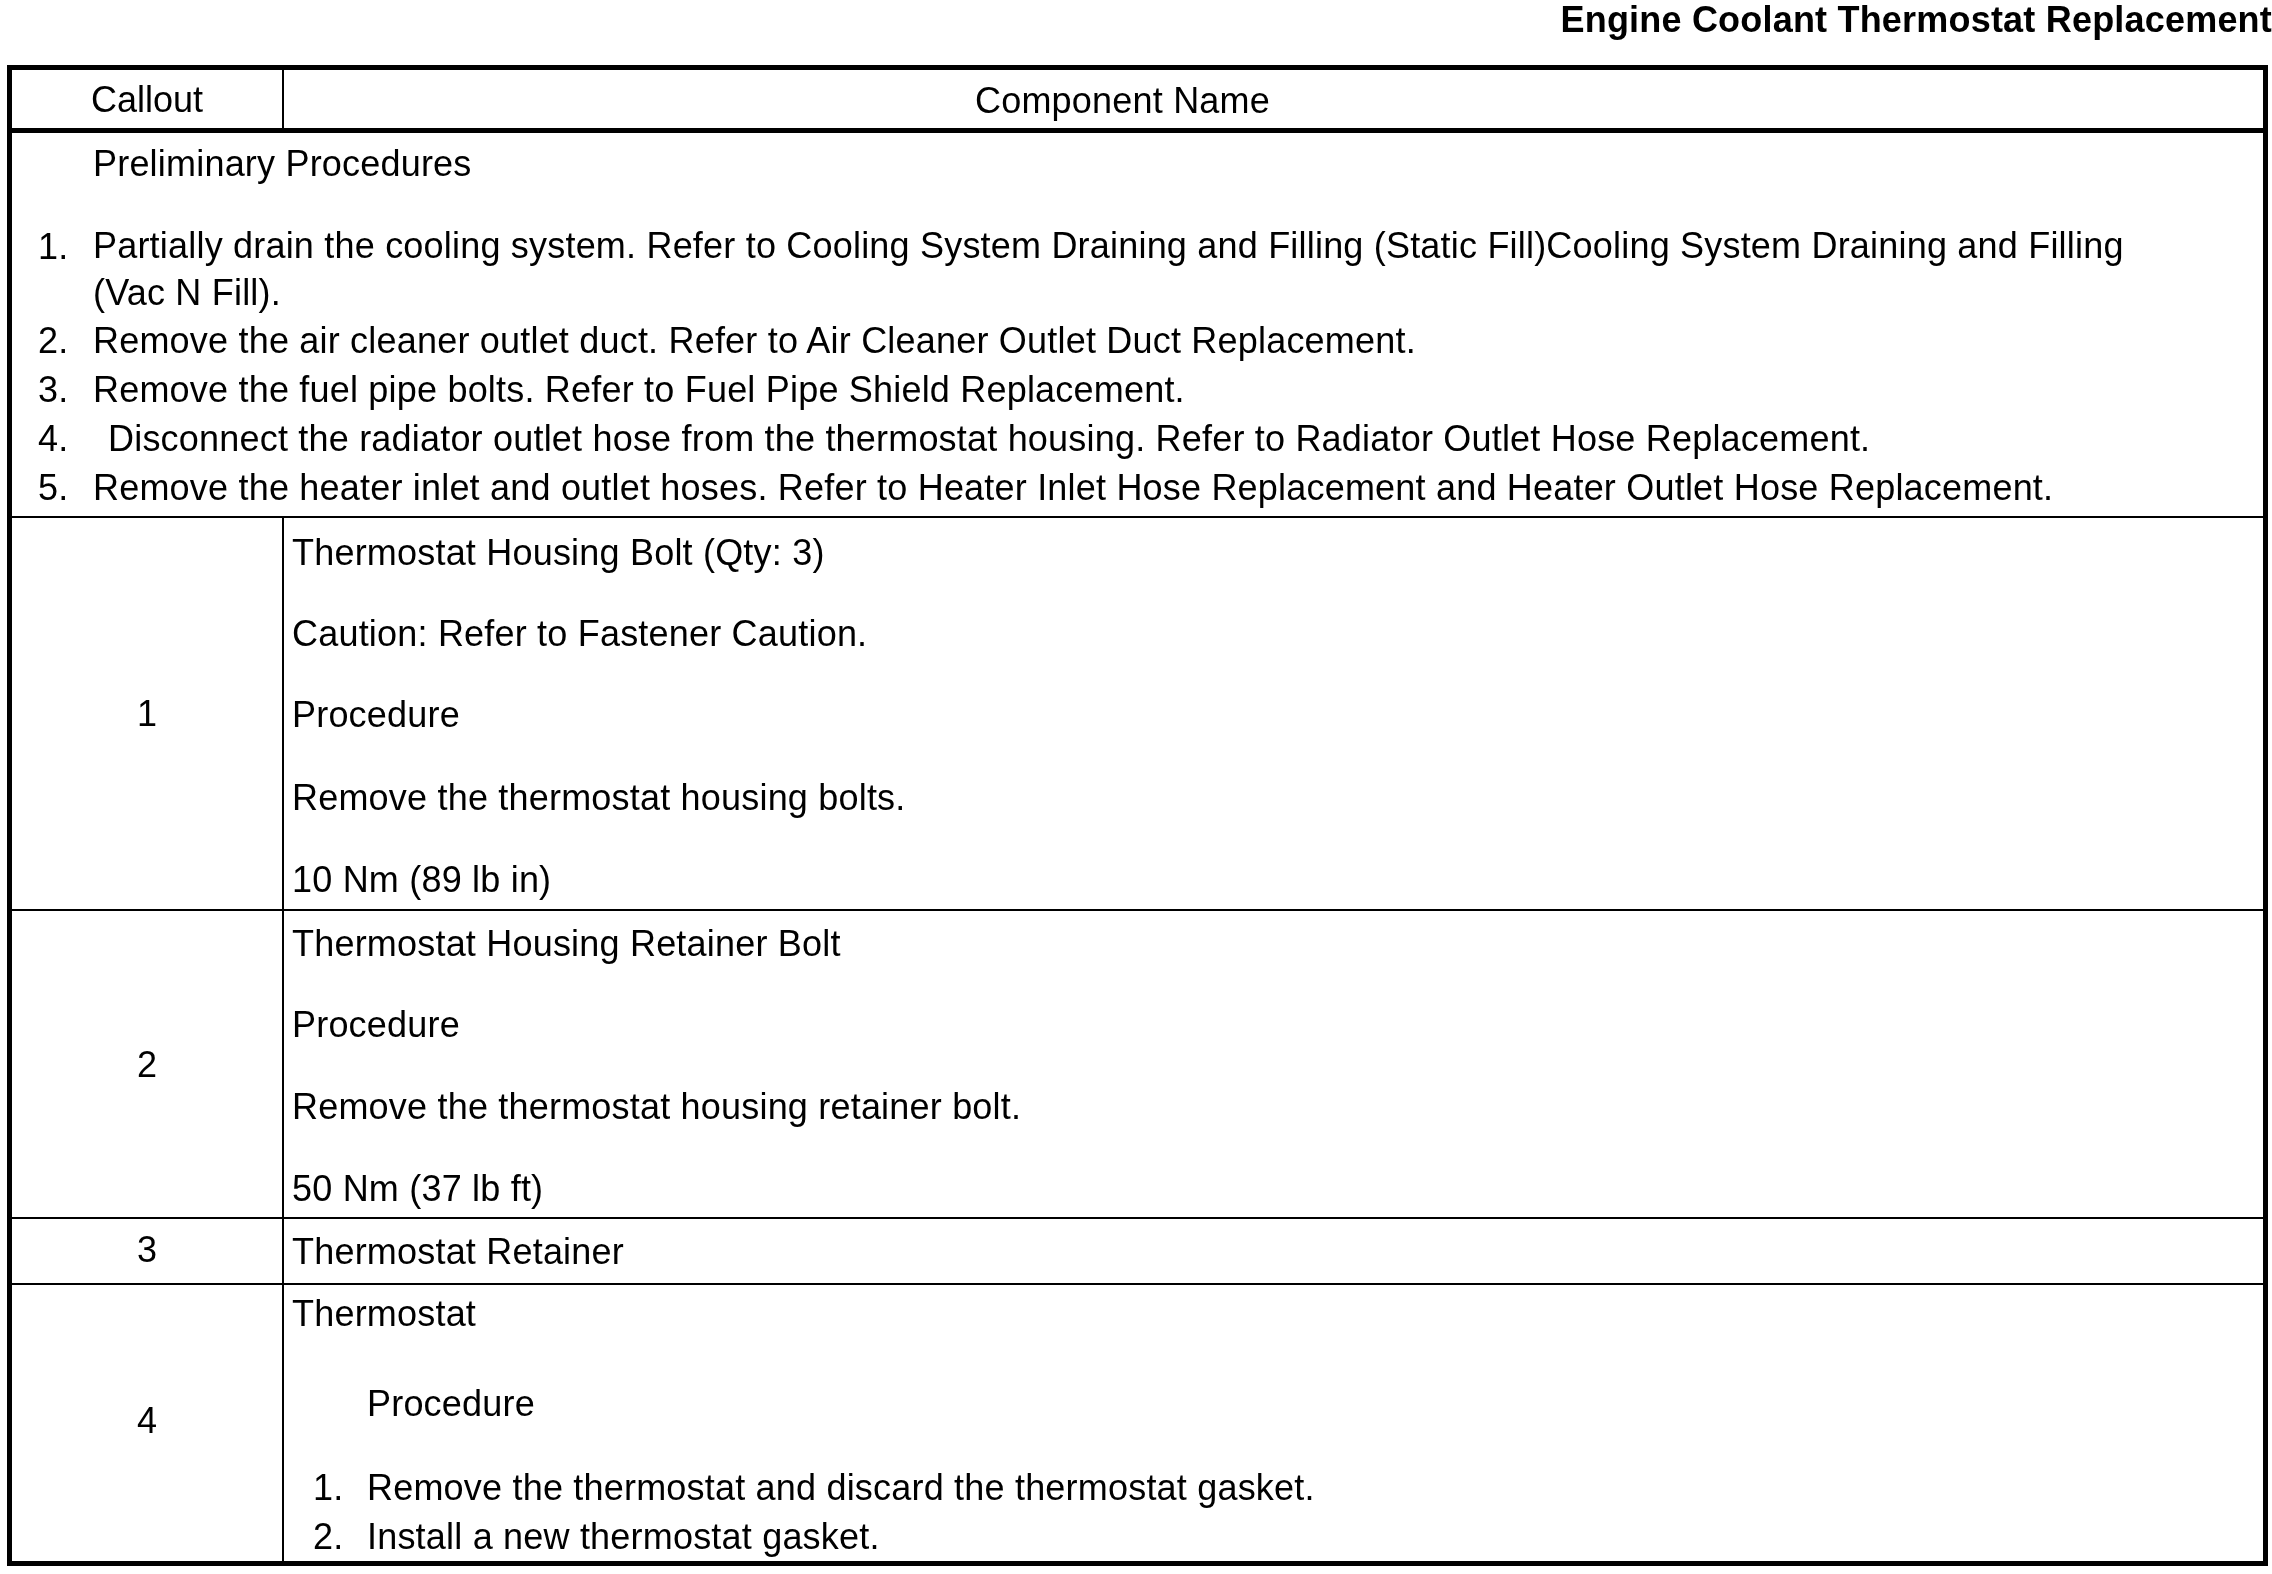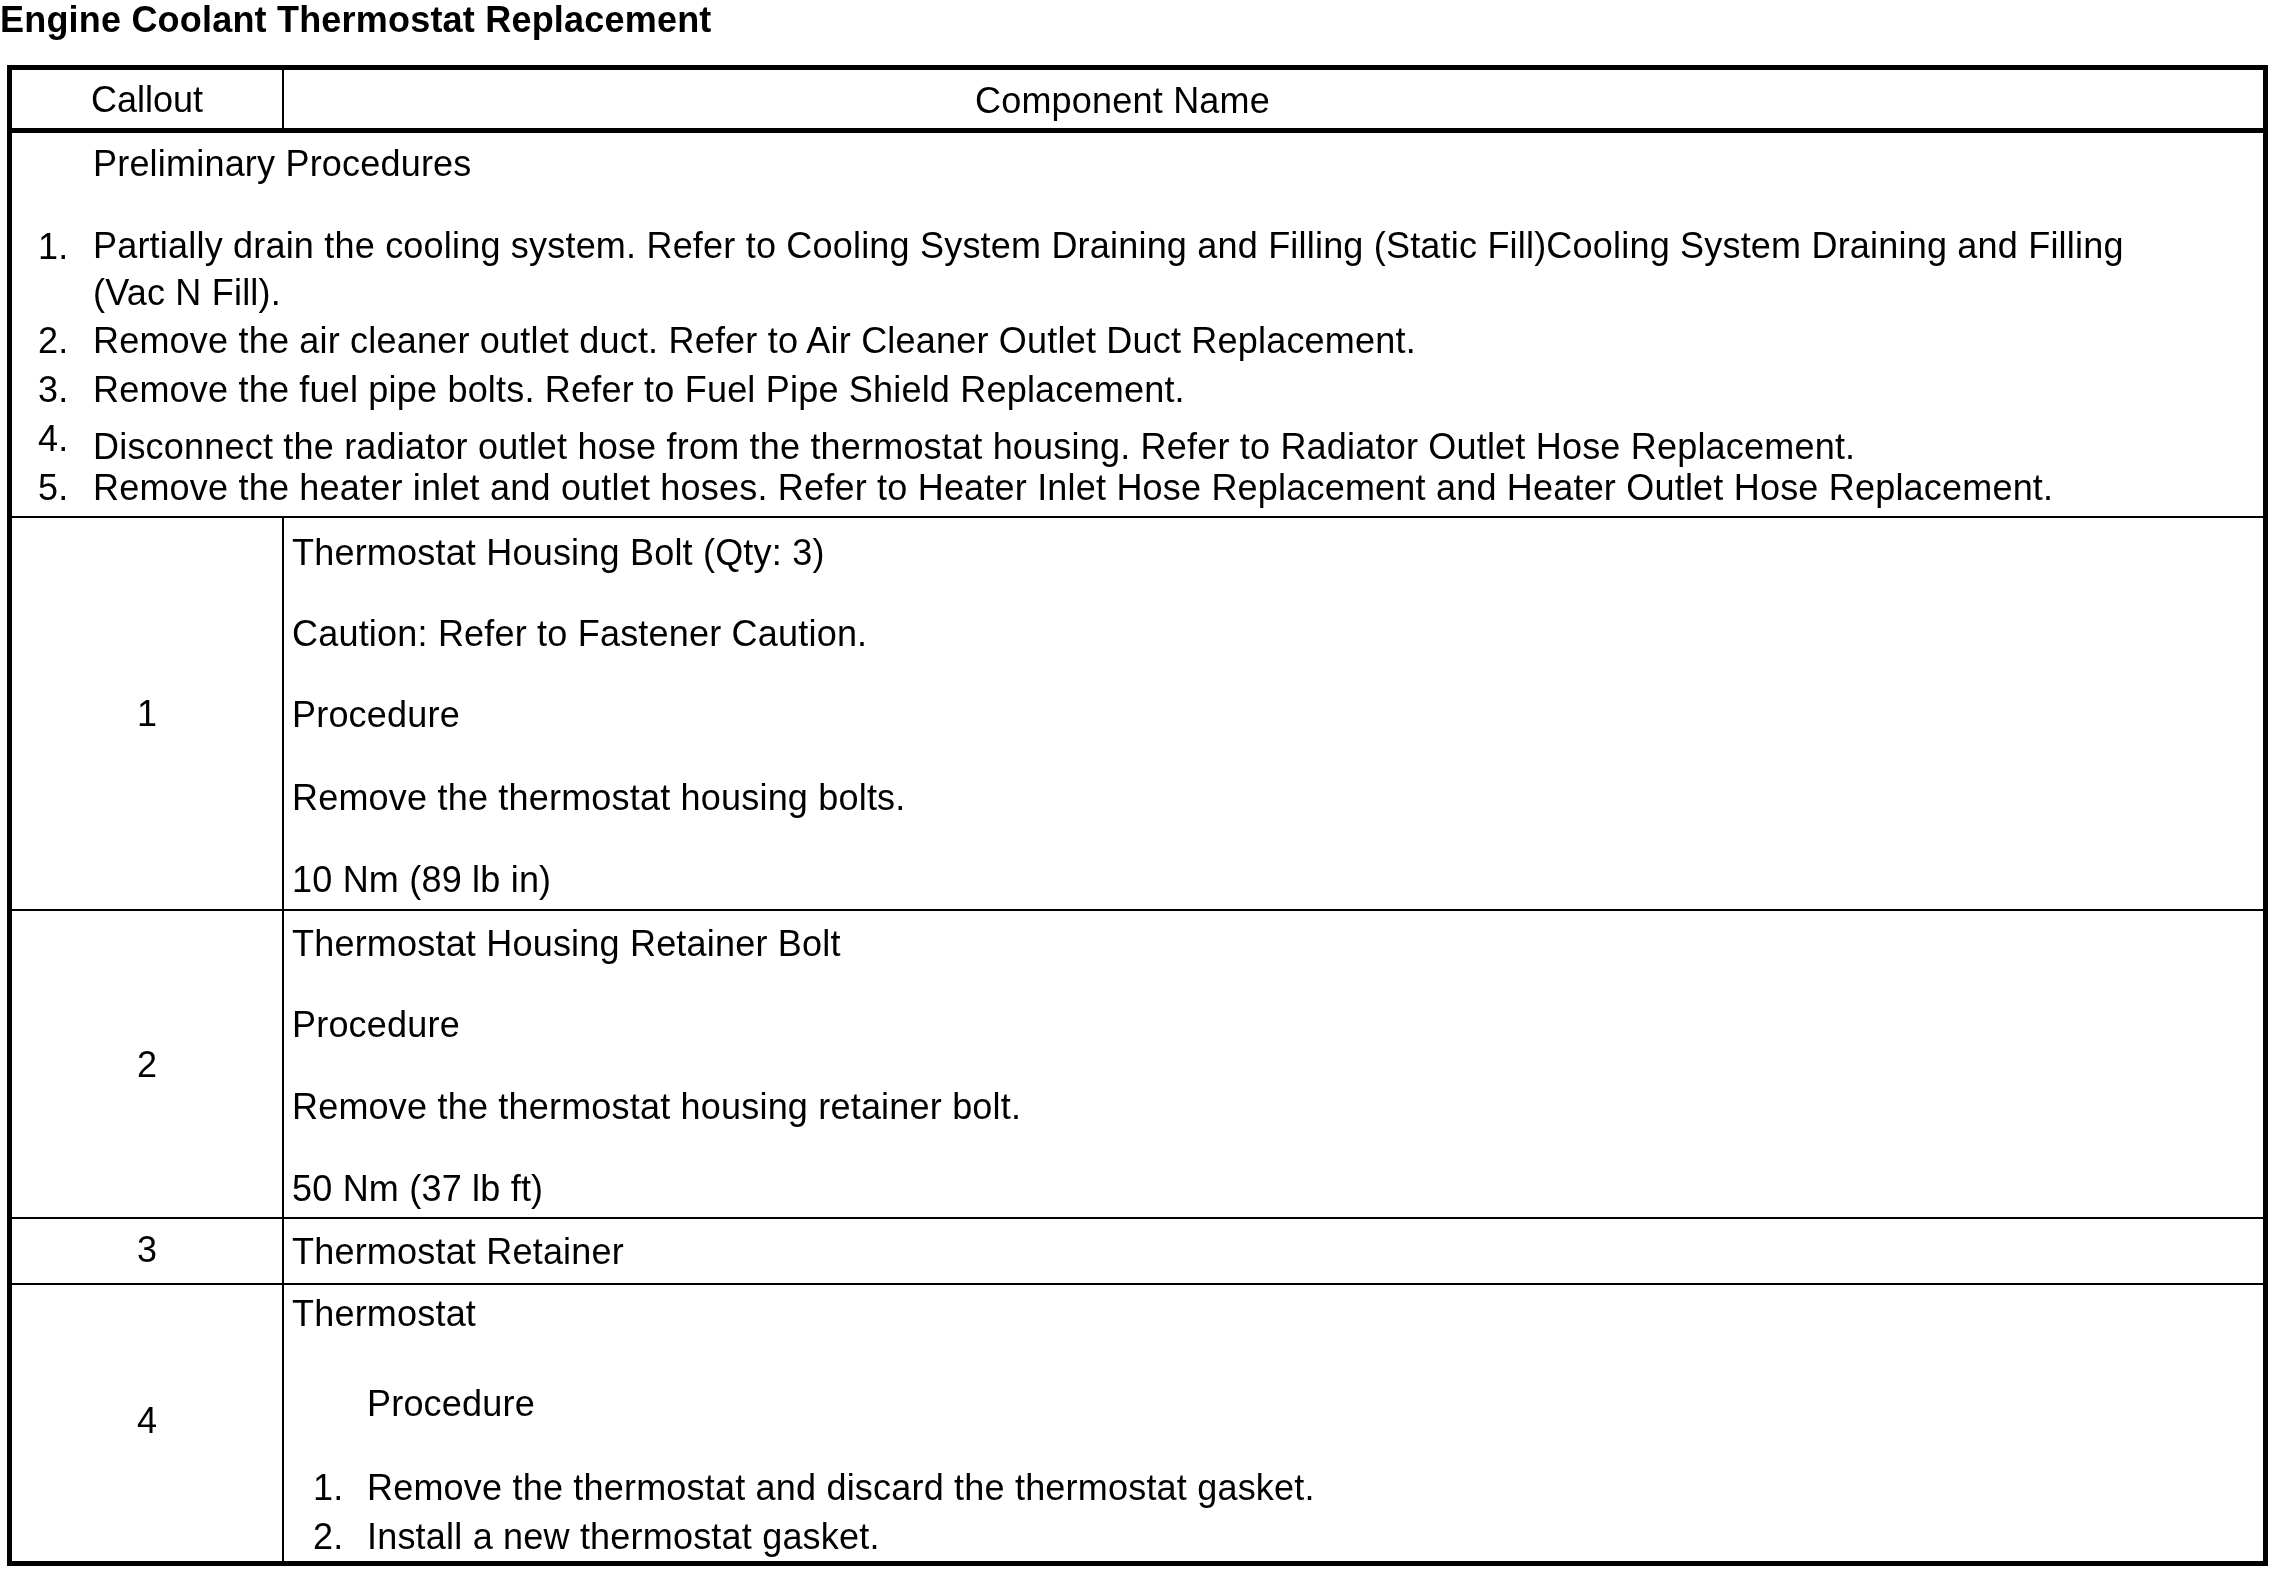--- a/index.html
+++ b/index.html
@@ -1,20 +1,20 @@
 <!DOCTYPE html>
 <html><head>
 <meta charset="utf-8">
 <style>
   html, body { margin: 0; padding: 0; background: #ffffff; }
   body { width: 2272px; height: 1574px; position: relative; overflow: hidden;
          font-family: "Liberation Sans", "DejaVu Sans", sans-serif; color: #000; }
   .txt { position: absolute; font-size: 36px; letter-spacing: 0.2px; line-height: 49px; white-space: nowrap; }
   .b { font-weight: normal; }
-  #title { position: absolute; left: 0; width: 2272px; top: 0; text-align: left;
+  #title { position: absolute; left: 0; width: 2272px; top: 0; text-align: right;
            font-size: 36px; font-weight: bold; line-height: 40px; letter-spacing: 0.2px; }
   .hline { position: absolute; background: #000; }
   .vline { position: absolute; background: #000; }
   .center-col { position: absolute; left: 12px; width: 270px; text-align: center; font-size: 36px; line-height: 40px; }
   .wrap { white-space: normal; }
 </style>
 </head>
 <body>
 
 <div id="title">Engine Coolant Thermostat Replacement</div>
@@ -51,21 +51,21 @@
     <div>
       <div class="txt" style="left:38px; top:316px;">2.</div>
       <div class="txt" style="left:93px; top:316px;">Remove the air cleaner outlet duct. Refer to Air Cleaner Outlet Duct Replacement.</div>
     </div>
     <div>
       <div class="txt" style="left:38px; top:365px;">3.</div>
       <div class="txt" style="left:93px; top:365px;">Remove the fuel pipe bolts. Refer to Fuel Pipe Shield Replacement.</div>
     </div>
     <div>
       <div class="txt" style="left:38px; top:414px;">4.</div>
-      <div class="txt" style="left:93px; top:414px;margin-top:8px;">Disconnect the radiator outlet hose from the thermostat housing. Refer to Radiator Outlet Hose Replacement.</div>
+      <div class="txt" style="left:108px; top:414px;">Disconnect the radiator outlet hose from the thermostat housing. Refer to Radiator Outlet Hose Replacement.</div>
     </div>
     <div>
       <div class="txt" style="left:38px; top:463px;">5.</div>
       <div class="txt" style="left:93px; top:463px;">Remove the heater inlet and outlet hoses. Refer to Heater Inlet Hose Replacement and Heater Outlet Hose Replacement.</div>
     </div>
   </div>
 
   <div>
     <div class="center-col" style="top:694px;">1</div>
     <div class="txt" style="left:292px; top:528px;">Thermostat Housing Bolt (Qty: 3)</div>

